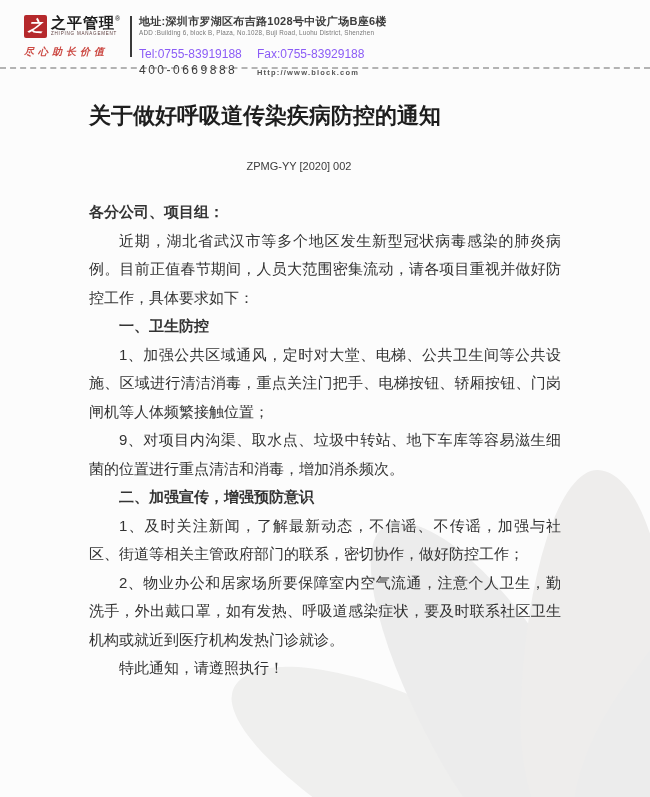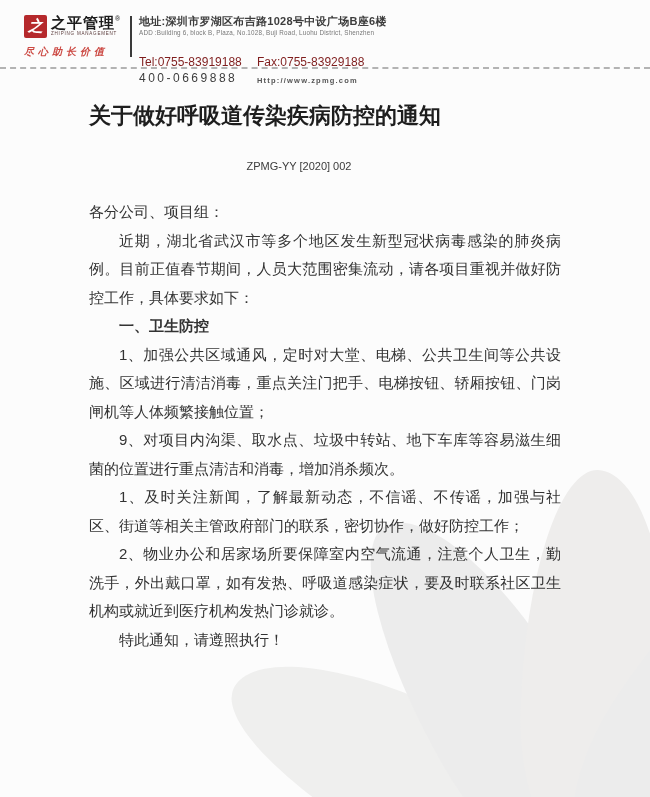--- a/index.html
+++ b/index.html
@@ -57,21 +57,21 @@
     font-style: italic;
     font-weight: bold;
     letter-spacing: 4px;
     white-space: nowrap;
     font-family: "Liberation Serif", serif;
   }
   .v-divider { width: 2px; height: 41px; background: #3a3a3a; margin: 1px 7px 0 4px; flex: 0 0 auto; }
   .address-block { line-height: 1; padding-top: 1px; }
   .addr-cn { font-size: 11px; font-weight: bold; color: #3d3d3d; letter-spacing: 0.3px; white-space: nowrap; }
   .addr-en { font-size: 6.3px; color: #777; margin-top: 3px; letter-spacing: 0.2px; white-space: nowrap; }
-  .addr-tel-row { display: flex; margin-top: 20px; font-size: 12px; color: #7f1d1d; }
+  .addr-tel-row { display: flex; margin-top: 12px; font-size: 12px; color: #8b5cf6; }
   .addr-tel-row .tel { width: 118px; }
   .addr-hot-row { display: flex; margin-top: 4px; align-items: flex-end; }
   .hotline { font-size: 12px; color: #3d3d3d; letter-spacing: 2.5px; width: 118px; }
   .website { font-size: 7.5px; font-weight: bold; color: #555; letter-spacing: 1.2px; }
   .dashed-sep { border-top: 2px dashed #b3b3b3; width: 100%; }
   
   .doc { position: relative; width: 472px; margin: 0 auto; }
   .doc-title {
     text-align: left;
     font-size: 22px;
@@ -89,21 +89,21 @@
   }
   .doc-body {
     margin-top: 26px;
     font-size: 15px;
     line-height: 28.5px;
     text-align: justify;
     text-justify: inter-character;
     word-break: break-all;
     color: #333;
   }
-  .salutation { font-weight: normal; }
+  .salutation { font-weight: bold; }
   .para { text-indent: 2em; }
   .sec-heading { font-weight: bold; text-indent: 2em; }
 </style>
 </head>
 <body>
 
 <div class="page">
 
   <div class="watermark">
     <div class="petal p1"></div>
@@ -128,39 +128,40 @@
 
     <div class="address-block">
       <div class="addr-cn">地址:深圳市罗湖区布吉路1028号中设广场B座6楼</div>
       <div class="addr-en">ADD :Building 6, block B, Plaza, No.1028, Buji Road, Luohu District, Shenzhen</div>
       <div class="addr-tel-row">
         <span class="tel">Tel:0755-83919188</span>
         <span class="fax">Fax:0755-83929188</span>
       </div>
       <div class="addr-hot-row">
         <span class="hotline">400-0669888</span>
-        <span class="website">Http://www.zpmg.com</span>
+        <span class="website">Http://www.block.com</span>
       </div>
     </div>
   </div>
 
   <div class="dashed-sep"></div>
 
   <div class="doc">
     <div class="doc-title">关于做好呼吸道传染疾病防控的通知</div>
     <div class="doc-number">ZPMG-YY [2020] 002</div>
 
     <div class="doc-body">
       <div class="salutation">各分公司、项目组：</div>
       <div class="para">近期，湖北省武汉市等多个地区发生新型冠状病毒感染的肺炎病例。目前正值春节期间，人员大范围密集流动，请各项目重视并做好防控工作，具体要求如下：</div>
 
       <div class="sec-heading">一、卫生防控</div>
       <div class="para">1、加强公共区域通风，定时对大堂、电梯、公共卫生间等公共设施、区域进行清洁消毒，重点关注门把手、电梯按钮、轿厢按钮、门岗闸机等人体频繁接触位置；</div>
       <div class="para">9、对项目内沟渠、取水点、垃圾中转站、地下车库等容易滋生细菌的位置进行重点清洁和消毒，增加消杀频次。</div>
 
+      <div class="sec-heading">二、加强宣传，增强预防意识</div>
 
       <div class="para">1、及时关注新闻，了解最新动态，不信谣、不传谣，加强与社区、街道等相关主管政府部门的联系，密切协作，做好防控工作；</div>
       <div class="para">2、物业办公和居家场所要保障室内空气流通，注意个人卫生，勤洗手，外出戴口罩，如有发热、呼吸道感染症状，要及时联系社区卫生机构或就近到医疗机构发热门诊就诊。</div>
 
       <div class="para">特此通知，请遵照执行！</div>
     </div>
   </div>
 
 </div>
 

